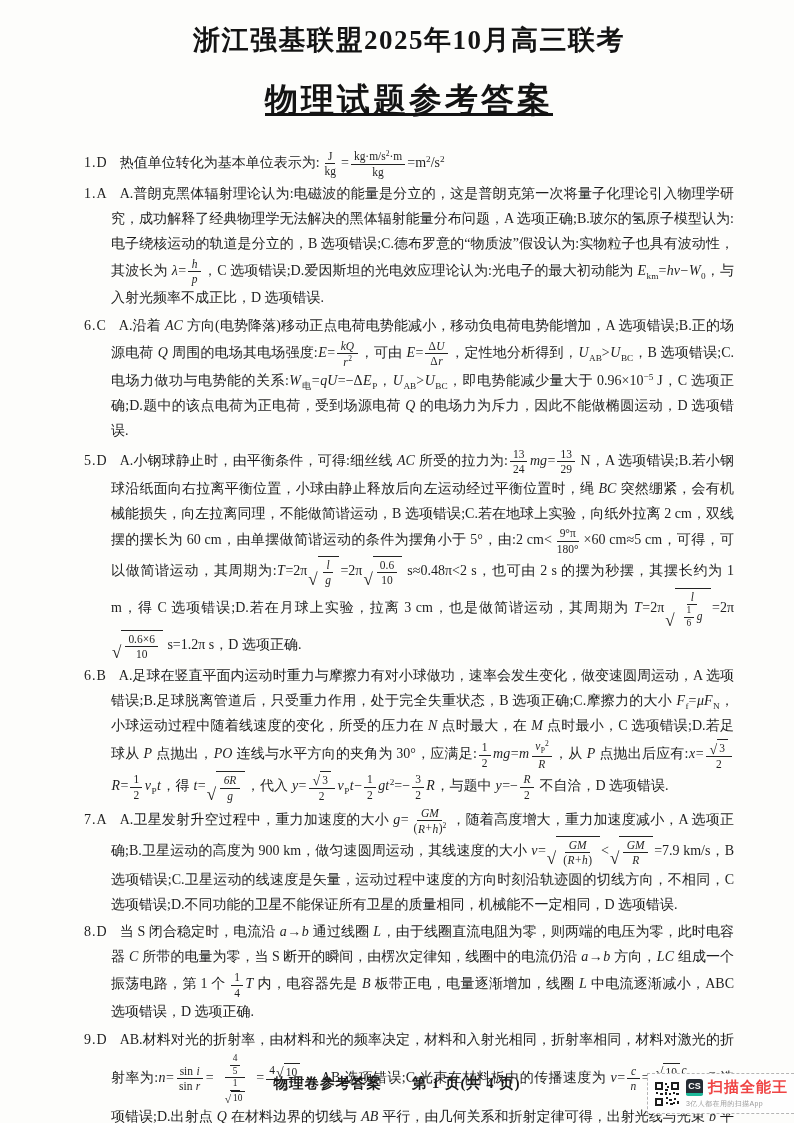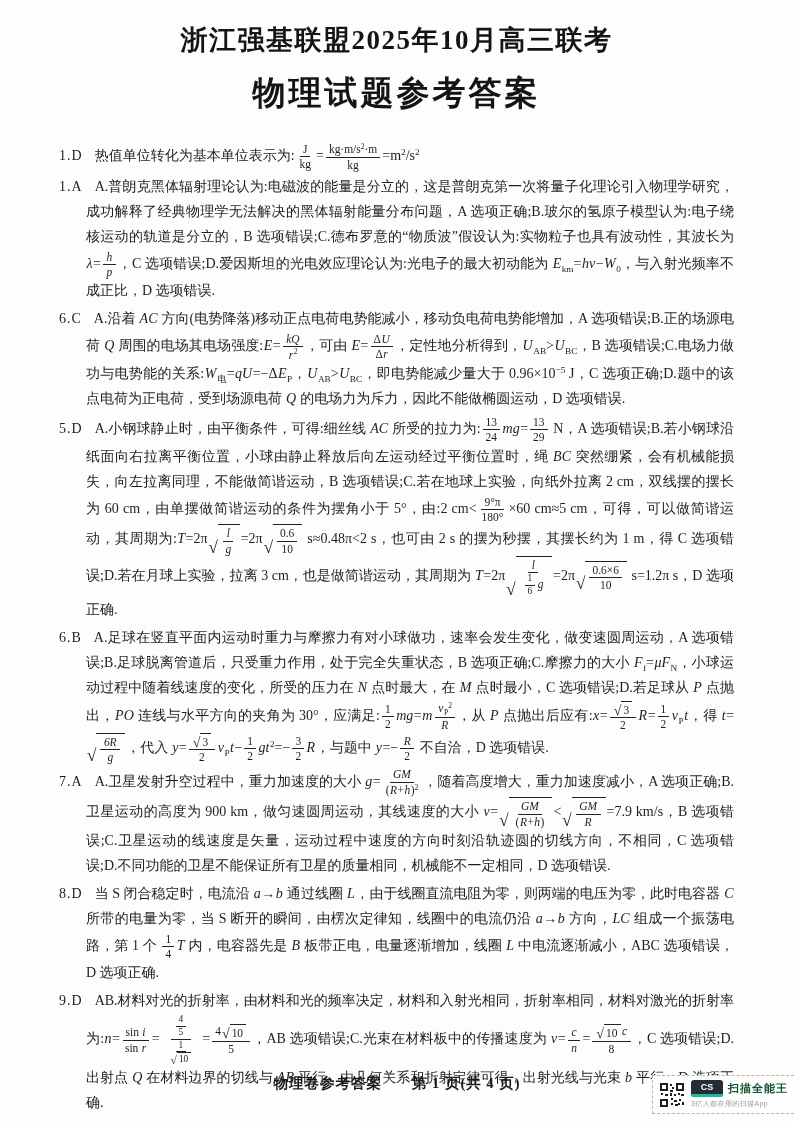--- a/index.html
+++ b/index.html
@@ -3,32 +3,32 @@
 <meta charset="utf-8">
 <style>
   html,body{margin:0;padding:0;background:#d8d8d4;}
   .page{
     position:relative;
     width:794px;height:1123px;
     margin:0 auto;
     background:#fdfdfb;
     overflow:hidden;
     box-sizing:border-box;
-    padding:16px 52px 0 51px;
+    padding:16px 52px 0 76px;
     font-family:"Liberation Serif","DejaVu Serif",serif;
     color:#1e1e1e;
   }
   .doc-header{text-align:center;}
   .doc-title{
     font-size:27px;font-weight:bold;margin:6px 0 0;
     letter-spacing:1.5px;color:#141414;
   }
   .doc-subtitle{
-    font-size:33px;font-weight:bold;margin:13px 0 26px;
-    letter-spacing:3px;color:#141414;
+    font-size:33px;font-weight:bold;margin:20px 0 26px;
+    letter-spacing:3px;color:#141414;text-decoration:underline;
   }
   .answers{
     font-size:14px;
     line-height:1.78;
     text-align:justify;
   }
   .item{
     padding-left:27px;
     text-indent:-27px;
     margin:3px 8px;
@@ -65,25 +65,25 @@
     display:flex;align-items:center;gap:6px;
     border:1px dashed #b5b5b5;background:#fefefe;
     padding:4px 10px 4px 6px;
     font-family:"Liberation Sans","DejaVu Sans",sans-serif;
   }
   .qr{display:block;}
   .wm-col{display:flex;flex-direction:column;justify-content:center;}
   .wm-top{display:flex;align-items:center;}
   .cs-logo{
     display:inline-flex;align-items:center;justify-content:center;
-    width:32px;height:14px;background:#262c35;color:#ffffff;
+    width:17px;height:14px;background:#262c35;color:#ffffff;
     font-size:9px;font-weight:bold;border-radius:3px 3px 2px 2px;
     border-bottom:3px solid #1cb99a;
   }
-  .wm-name{font-size:11px;font-weight:bold;color:#14532d;margin-left:5px;letter-spacing:1px;}
+  .wm-name{font-size:15px;font-weight:bold;color:#ef4444;margin-left:5px;letter-spacing:1px;}
   .wm-tag{font-size:7px;color:#9a9a9a;margin-top:2px;letter-spacing:.4px;}
 </style>
 </head>
 <body>
 
 <div class="page">
 
   <div class="doc-header">
     <h1 class="doc-title">浙江强基联盟2025年10月高三联考</h1>
     <h2 class="doc-subtitle">物理试题参考答案</h2>

